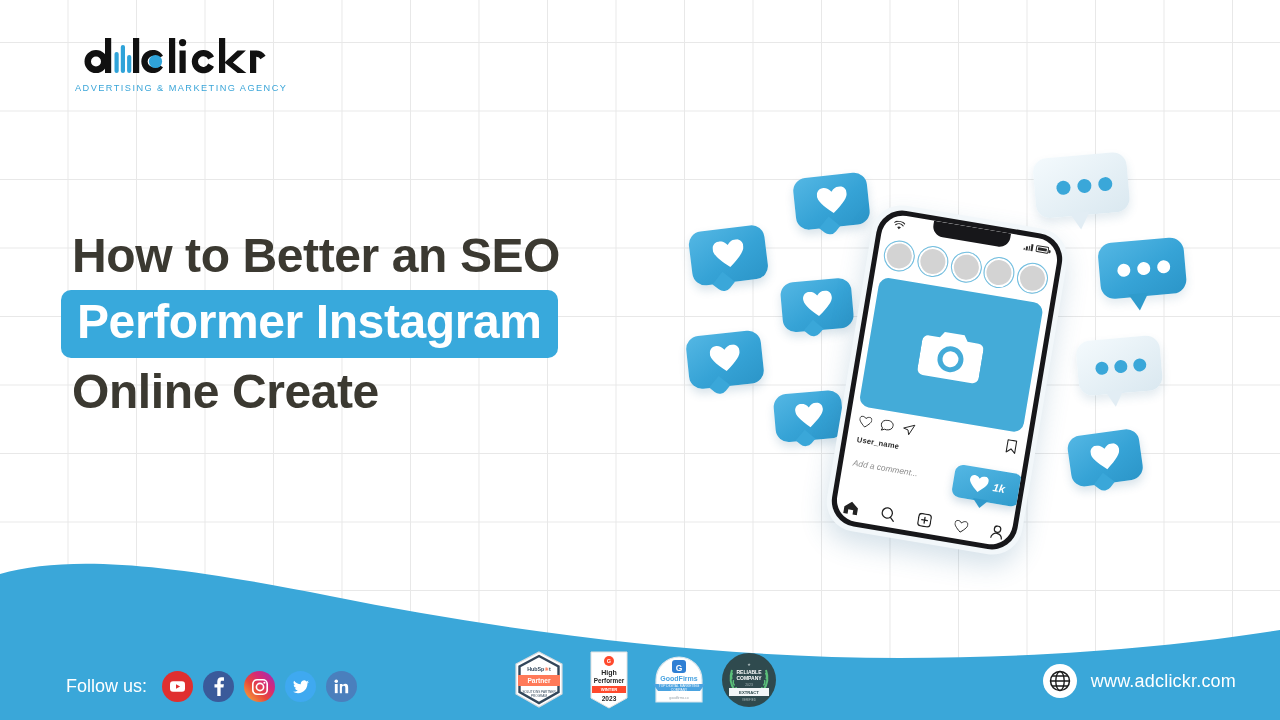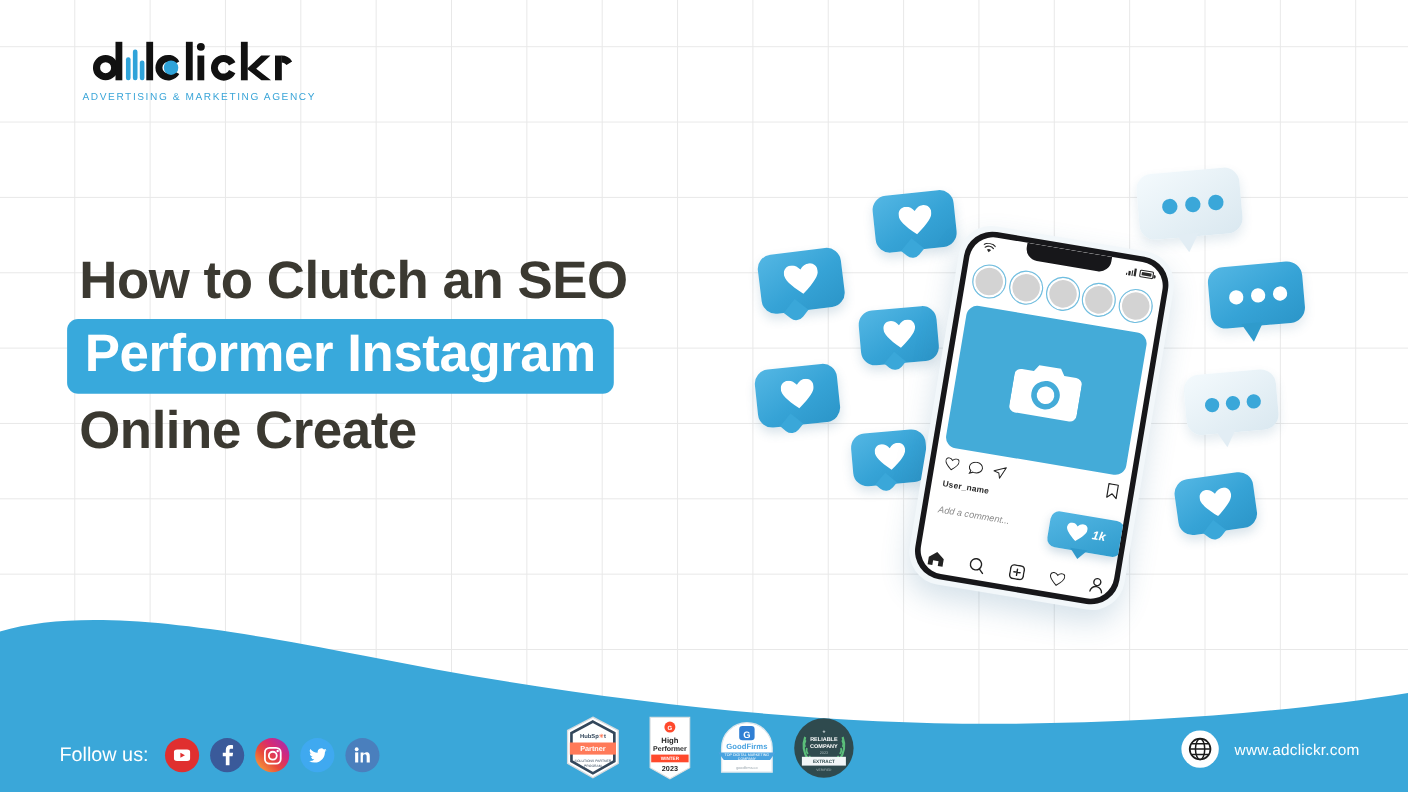--- a/index.html
+++ b/index.html
@@ -176,21 +176,21 @@
     border-top:9px solid #3099cb;
   }
   #like-count{ font-size:11px;font-weight:bold;color:#fff;font-style:italic; }
   #tabbar{
     position:absolute; bottom:6px; left:8px; right:8px;
     display:flex; justify-content:space-between; align-items:center;
   }
 
   
   #footer-left{
-    position:absolute; left:54px; bottom:18px; z-index:30;
+    position:absolute; left:66px; bottom:18px; z-index:30;
     display:flex; align-items:center; gap:15px;
   }
   #follow-label{ font-size:18px; color:#ffffff; }
   #social-icons{ display:flex; align-items:center; gap:10px; }
   .social{
     width:31px;height:31px;border-radius:50%;
     display:flex;align-items:center;justify-content:center;
     position:relative;
   }
   .soc-yt{ background:#e02f2f; }
@@ -206,21 +206,21 @@
   .badge{ width:62px;height:60px;position:relative; }
 
   #site{
     position:absolute; right:44px; bottom:22px; z-index:30;
     display:flex; align-items:center; gap:14px;
   }
   #globe{
     width:34px;height:34px;border-radius:50%;
     background:#ffffff;display:flex;align-items:center;justify-content:center;
   }
-  #site-url{ font-size:14px; color:#ffffff; letter-spacing:.2px; }
+  #site-url{ font-size:18px; color:#ffffff; letter-spacing:.2px; }
 </style>
 </head>
 <body>
 
 <div id="grid-bg"></div>
 
 <div id="logo">
   <svg width="250" height="46" viewBox="0 0 250 46">
 
     <path d="M24 14 a11.5 11.5 0 1 0 0 23 a11.5 11.5 0 1 0 0 -23 z M24 20.5 a5 5 0 1 1 0 10 a5 5 0 1 1 0 -10 z" fill="#111"></path>
@@ -246,21 +246,21 @@
     <path d="M153 26 l12.5 -11.5 h8.4 l-13 12 l13.5 10.5 h-8.8 l-12.6 -10 z" fill="#111"></path>
 
     <rect x="178" y="14.5" width="6.2" height="22.5" fill="#111"></rect>
     <path d="M184 14.5 c4 0 7.5 1.8 9.6 5.3 l-5.2 3.4 c-1.1 -1.6 -2.6 -2.4 -4.4 -2.4 z" fill="#111"></path>
   </svg>
   <div class="logo-tag">ADVERTISING &amp; MARKETING AGENCY</div>
 </div>
 
 <div id="headline">
   <div class="hl-wrap">
-      <div class="hl-line">How to Clutch an SEO</div>
+      <div class="hl-line">How to Better an SEO</div>
     </div>
   <div class="hl-wrap"><span class="hl-line hl-highlight">Performer Instagram</span></div>
   <div class="hl-wrap">
       <div class="hl-line">Online Create</div>
     </div>
 </div>
 
 <div id="illustration">
 
   <div class="bubble hb" style="left:135px;top:45px;width:78px;height:62px;transform:rotate(-6deg);">

